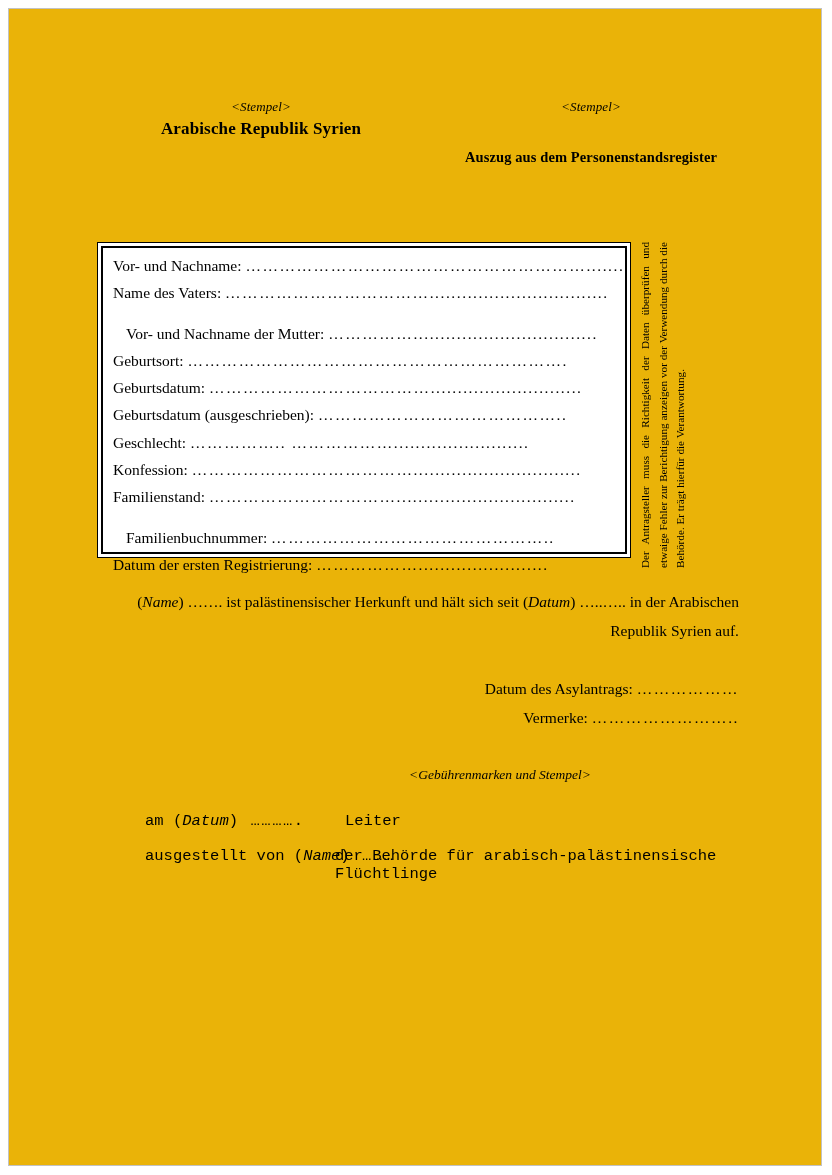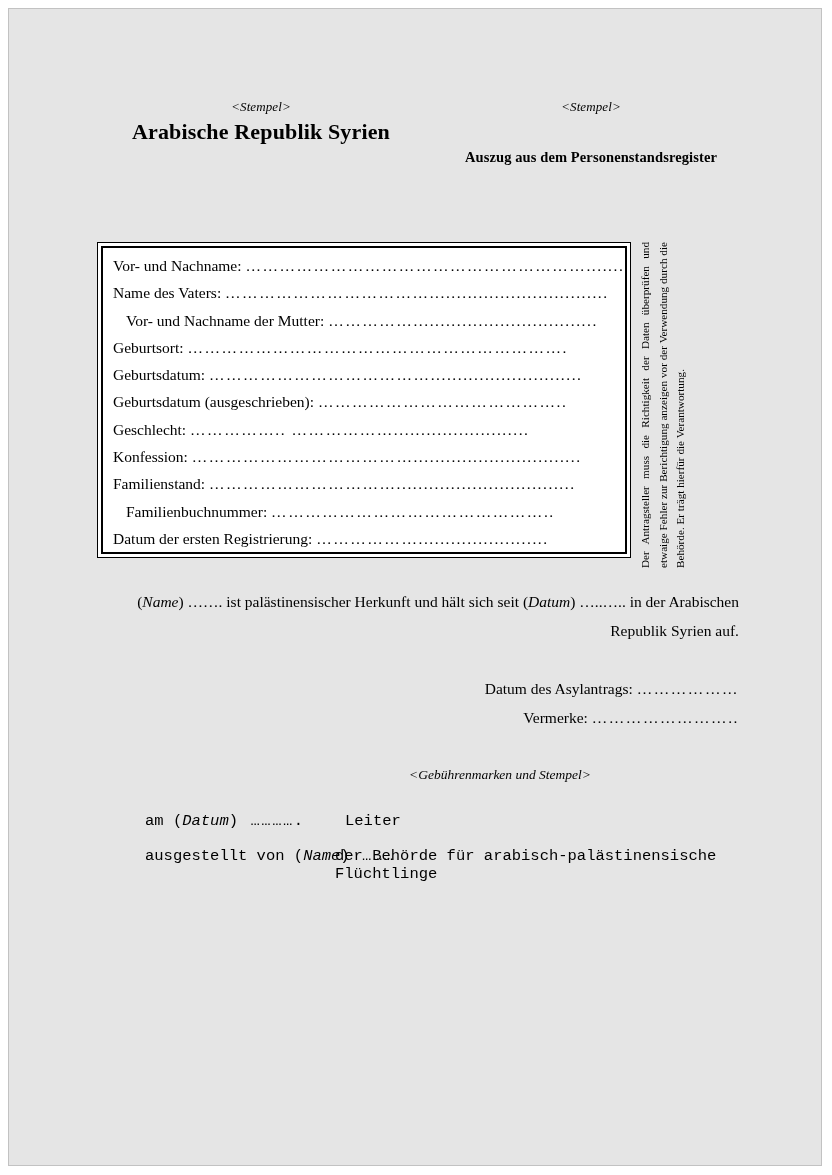--- a/index.html
+++ b/index.html
@@ -15,21 +15,21 @@
     overflow: hidden;
   }
 
   
   .page-frame {
     position: absolute;
     left: 8px;
     top: 8px;
     width: 814px;
     height: 1158px;
-    background: #e5e5e5;
+    background: #eab308;
     border: 1px solid #c2c2c2;
     box-sizing: border-box;
   }
   .page-body {
     position: absolute;
     left: 0;
     top: 0;
     width: 814px;
     height: 1158px;
   }
@@ -57,21 +57,21 @@
     width: 300px;
     text-align: center;
   }
   .stempel {
     font-style: italic;
     font-size: 13px;
     letter-spacing: 0.1px;
   }
   .hdr-bold {
     font-weight: bold;
-    font-size: 22px;
+    font-size: 17px;
     letter-spacing: 0.15px;
   }
   .hdr-plain {
     font-size: 15.5px;
   }
   .hdr-bold-sm {
     font-weight: bold;
     font-size: 14.5px;
     letter-spacing: 0.1px;
   }
@@ -103,20 +103,21 @@
     right: 8px;
   }
   .field-row {
     font-size: 15.5px;
     line-height: 27.3px;
     white-space: nowrap;
     overflow: hidden;
   }
   .field-row.indent {
     padding-left: 13px;
+    margin-top: 13px;
   }
   .leader {
     letter-spacing: 1.55px;
   }
 
   
   .sidenote {
     position: absolute;
     left: 628px;
     top: 233px;

